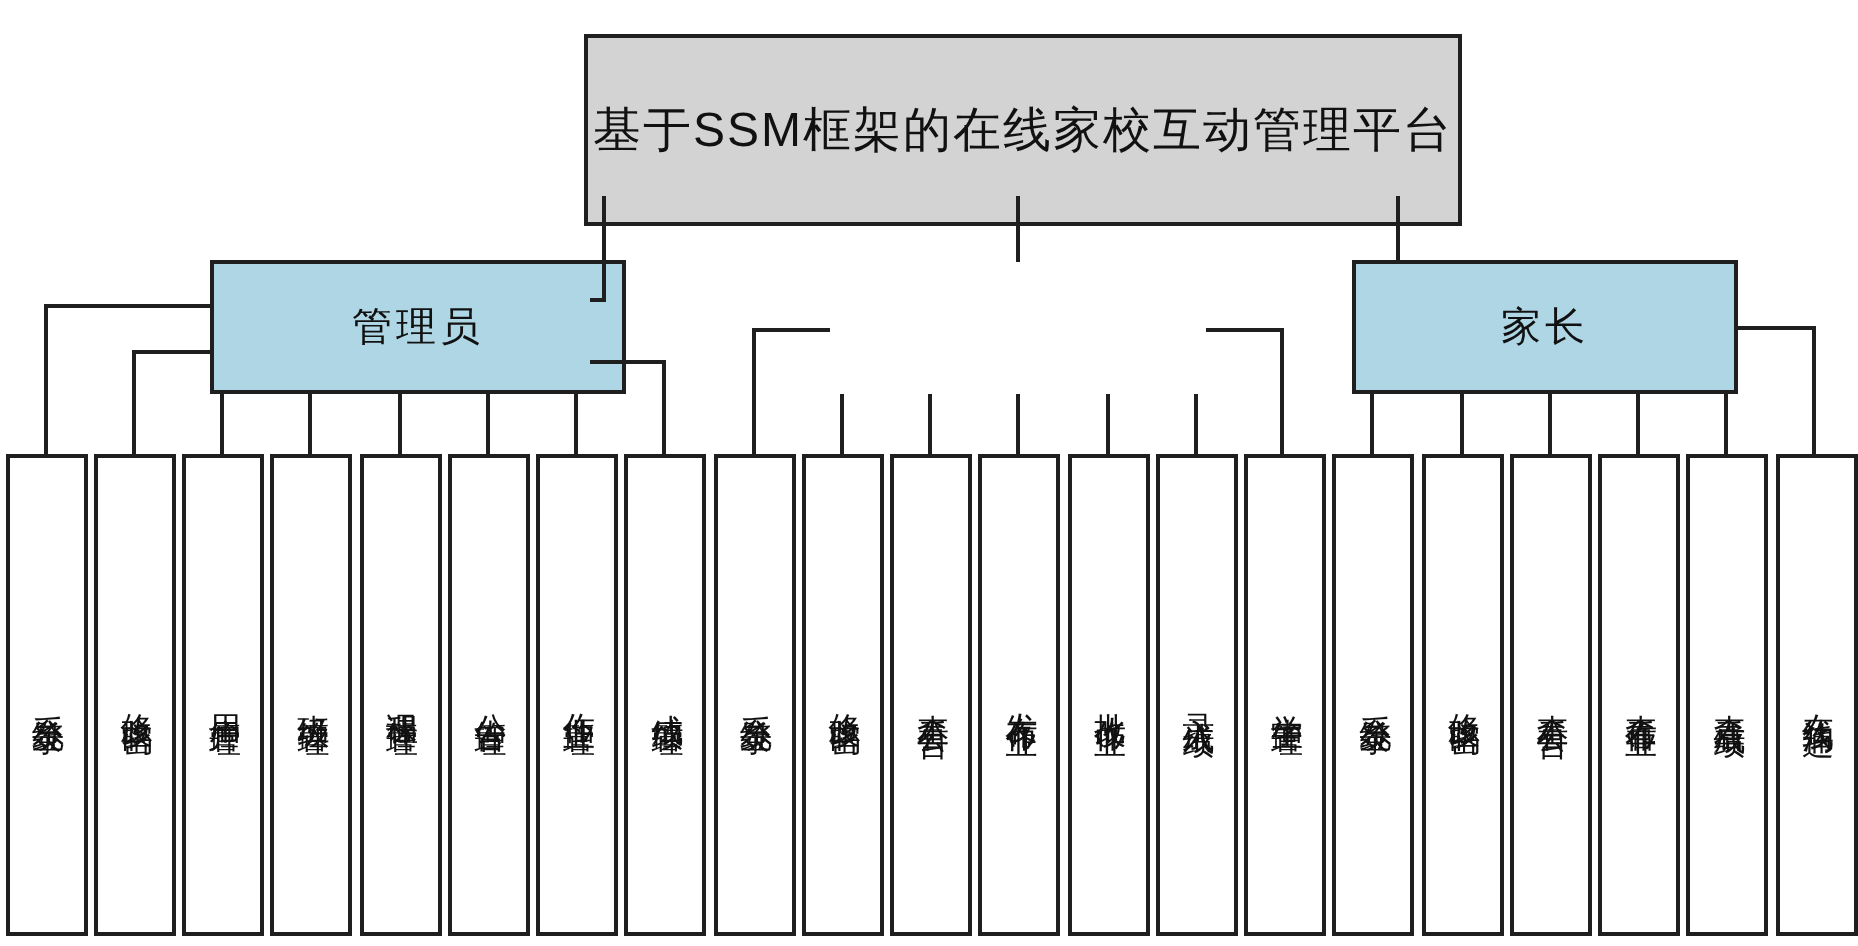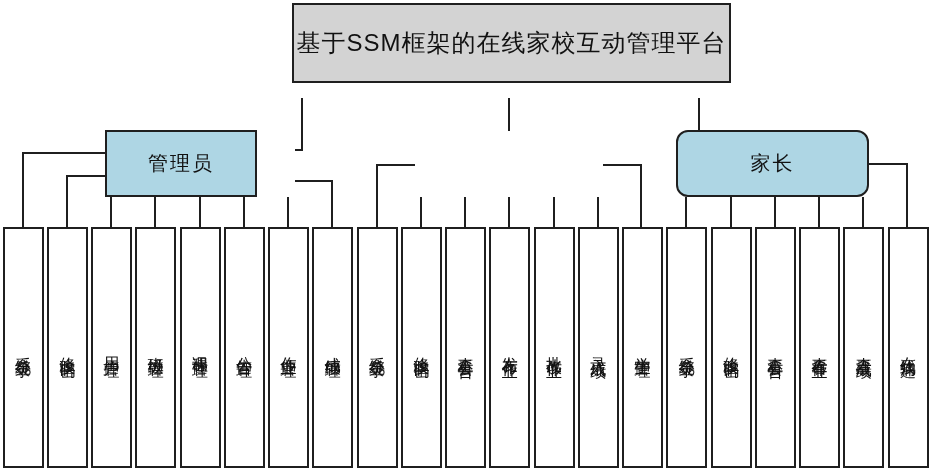--- a/index.html
+++ b/index.html
@@ -21,34 +21,34 @@
   }
   .node {
     position: absolute;
     border: 2px solid var(--line);
     display: flex;
     align-items: center;
     justify-content: center;
     color: var(--text);
   }
   .root-node {
-    left: 292px; top: 3px; width: 439px; height: 80px;
+    left: 292px; top: 17px; width: 439px; height: 96px;
     background: var(--root_fill);
     font-size: 24px;
     letter-spacing: 1px;
   }
   .role-node {
     top: 130px; height: 67px;
     background: var(--role_fill);
     font-size: 20px;
     letter-spacing: 2px;
   }
-  .role-admin   { left: 105px; width: 152px; }
+  .role-admin   { left: 105px; width: 208px; }
   .role-teacher { left: 413px; width: 192px; }
-  .role-parent  { left: 676px; width: 193px; border-radius: 12px; }
+  .role-parent  { left: 676px; width: 193px; }
   .leaf {
     position: absolute;
     top: 227px;
     left: calc(2.5px + var(--i) * 44.25px);
     width: 41px;
     height: 241px;
     background: var(--leaf_fill);
     border: 2px solid var(--line);
     display: flex;
     align-items: center;

